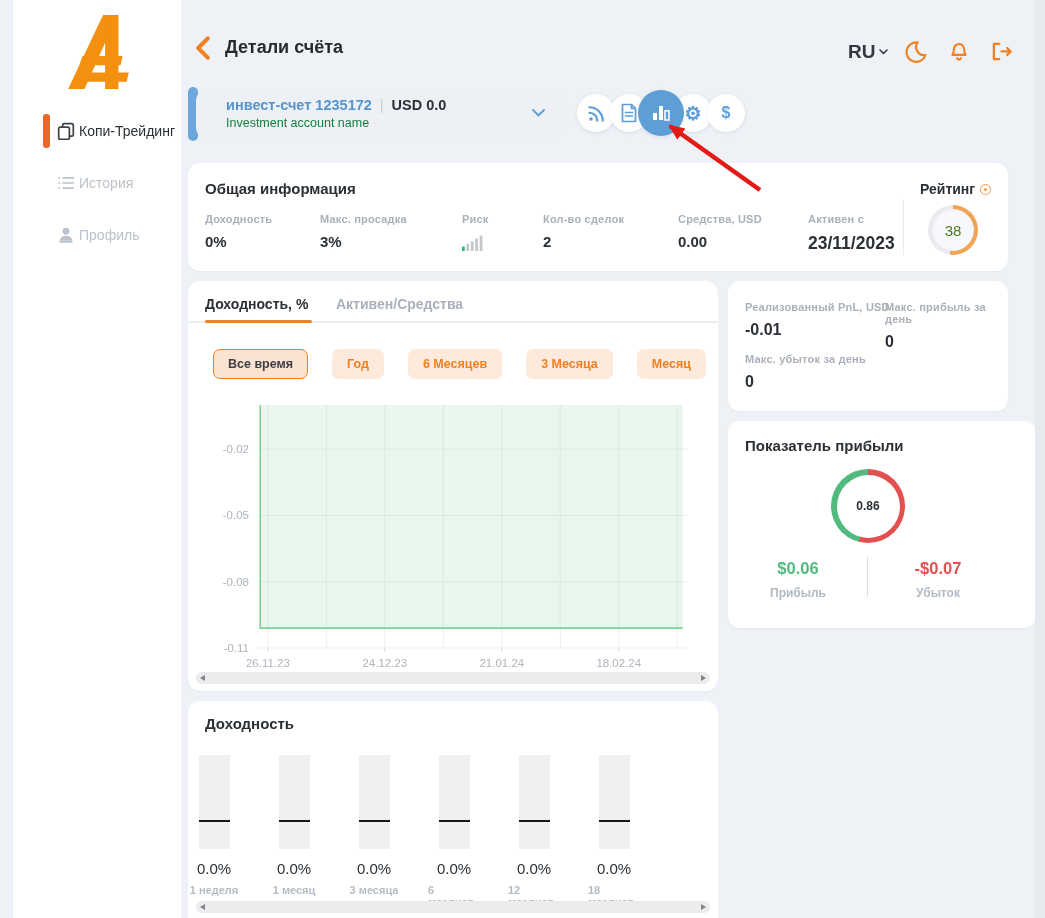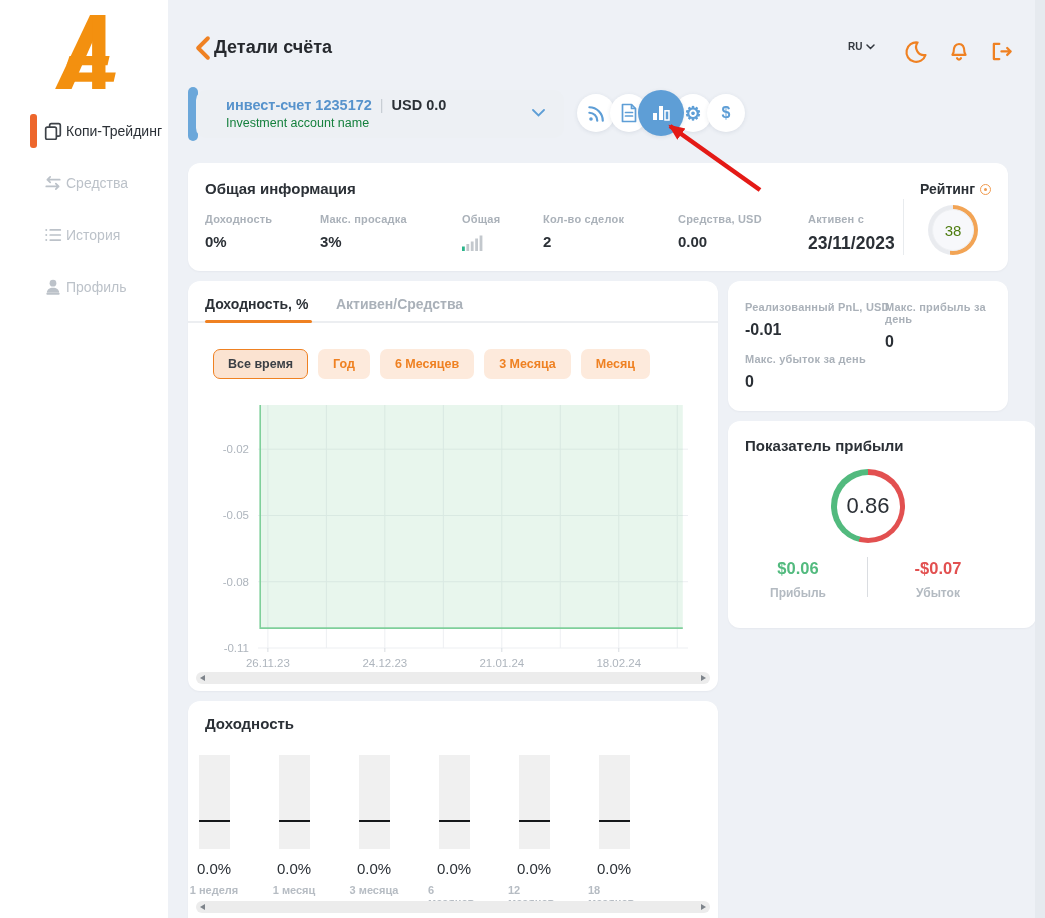--- a/index.html
+++ b/index.html
@@ -4,35 +4,35 @@
 <style>
   * { box-sizing: border-box; margin: 0; padding: 0; }
   html,body { width:1045px; height:918px; }
   body {
     font-family: "Liberation Sans", sans-serif;
     background:#EEF1F6; color:#2B3036; overflow:hidden; position:relative;
   }
   .screen { position:absolute; inset:0; width:1045px; height:918px; }
 
   
-  .sidebar { position:absolute; left:0; top:0; width:168px; height:918px; background:#FFFFFF; }
+  .sidebar { position:absolute; left:13px; top:0; width:168px; height:918px; background:#FFFFFF; }
   .logo { position:absolute; left:52px; top:15px; }
   .nav { position:absolute; top:113px; left:0; right:0; }
   .nav-item { position:relative; height:36px; margin-bottom:16px; display:flex; align-items:center; cursor:pointer; color:#BCC2C9; }
   .nav-item .ind { display:none; }
   .nav-item.active { color:#3D4248; }
   .nav-item.active .ind { display:block; position:absolute; left:30px; top:1px; width:7px; height:34px; background:#ED662C; border-radius:3px; }
   .nav-item .nicon { position:absolute; left:44px; width:18px; height:18px; }
   .nav-item .nlabel { position:absolute; left:66px; font-size:14px; }
   .nav-item.active .nlabel { color:#2B3036; }
 
   
   .back-btn { position:absolute; left:192px; top:35px; width:22px; height:26px; cursor:pointer; }
-  .page-title { position:absolute; left:214px; top:37px; font-size:18px; font-weight:700; color:#26292E; }
-  .lang { position:absolute; left:848px; top:41px; font-size:10px; font-weight:700; color:#33383F; display:flex; align-items:center; gap:4px; cursor:pointer; }
+  .page-title { position:absolute; left:225px; top:37px; font-size:18px; font-weight:700; color:#26292E; }
+  .lang { position:absolute; left:848px; top:41px; font-size:19px; font-weight:700; color:#33383F; display:flex; align-items:center; gap:4px; cursor:pointer; }
   .hicon { position:absolute; top:39px; width:26px; height:26px; cursor:pointer; }
 
   
   .acc-pill { position:absolute; left:196px; top:90px; width:368px; height:48px; background:#EDF0F4; border-radius:10px; cursor:pointer; }
   .acc-bar { position:absolute; left:188px; top:87px; width:10px; height:54px; background:#6BA7DA; border-radius:5px; }
   .acc-line1 { position:absolute; left:30px; top:7px; font-size:14.5px; font-weight:700; display:flex; gap:8px; align-items:baseline; }
   .acc-name { color:#5793CC; }
   .acc-sep { color:#C6CCD3; font-weight:400; }
   .acc-balance { color:#2B3036; }
   .acc-sub { position:absolute; left:30px; top:26px; font-size:12.5px; color:#15803d; }
@@ -65,21 +65,21 @@
   .gauge-inner { width:42px; height:42px; background:#F7F8FB; border:1px solid #EEF0F3; border-radius:50%; display:flex; align-items:center; justify-content:center; font-size:15px; font-weight:400; color:#4d7c0f; }
 
   
   .perf { left:188px; top:281px; width:530px; height:410px; }
   .tabs { position:absolute; left:0; top:15px; width:100%; height:26px; }
   .tab { position:absolute; top:0; font-size:14px; font-weight:700; color:#AAB1B9; cursor:pointer; }
   .tab.active { color:#2B3036; }
   .tab-rule { position:absolute; left:0; top:40px; width:530px; height:2px; background:#ECEEF1; }
   .tab-active-bar { position:absolute; left:17px; top:39px; width:107px; height:3px; background:#EF8122; border-radius:2px; display:none; }
   .tab-active-bar.on { display:block; }
-  .filters { position:absolute; left:25px; top:68px; display:flex; gap:10px; }
+  .filters { position:absolute; left:25px; top:68px; display:flex; gap:24px; }
   .filter { font-size:12.5px; font-weight:700; color:#EF8122; background:#FDEADC; border:1.5px solid transparent; border-radius:7px; padding:7px 14px; cursor:pointer; }
   .filter.active { color:#3B3F45; background:#FBE3D1; border-color:#EF8122; }
   .chart-svg { position:absolute; left:8px; top:112px; }
   .tick { fill:#AEB5BD; font-size:11.5px; font-family:"Liberation Sans",sans-serif; }
 
   
   .hscroll { position:absolute; height:12px; background:#ECECEC; border-radius:6px; cursor:pointer; }
   .hscroll .arr { position:absolute; top:2.5px; width:0; height:0; border-top:3.5px solid transparent; border-bottom:3.5px solid transparent; }
   .hscroll .arr.left { left:4px; border-right:5px solid #7E848B; }
   .hscroll .arr.right { right:4px; border-left:5px solid #7E848B; }
@@ -87,21 +87,21 @@
   
   .pnl { left:728px; top:281px; width:280px; height:130px; }
   .pnl-item { position:absolute; }
   .pnl-item .slabel { display:block; }
   .pnl-item .sval { display:block; margin-top:8px; font-size:16px; }
 
   
   .profit { left:728px; top:421px; width:308px; height:207px; }
   .profit .card-title { position:absolute; left:17px; top:16px; }
   .donut { position:absolute; left:103px; top:48px; width:74px; height:74px; border-radius:50%; display:flex; align-items:center; justify-content:center; }
-  .donut-inner { width:63px; height:63px; background:#fff; border-radius:50%; display:flex; align-items:center; justify-content:center; font-size:22px; font-weight:400; }
+  .donut-inner { width:63px; height:63px; background:#fff; border-radius:50%; display:flex; align-items:center; justify-content:center; font-size:12px; font-weight:700; }
   .pl-row { position:absolute; left:0; top:138px; width:280px; display:flex; }
   .pl-col { width:140px; text-align:center; }
   .pl-val { font-size:16.5px; font-weight:700; }
   .pl-val.green { color:#52BA7E;text-align:center; }
   .pl-val.red { color:#E25050; }
   .pl-cap { margin-top:8px; font-size:12px; font-weight:700; color:#B3BAC1; }
   .pl-div { position:absolute; left:139px; top:136px; width:1px; height:40px; background:#DADDE1; }
 
   
   .returns { left:188px; top:701px; width:530px; height:230px; }
@@ -135,28 +135,20 @@
       <div class="nav-item active">
         <span class="ind"></span>
         <svg class="nicon" viewBox="0 0 16 16">
           <rect x="5" y="1.5" width="9.5" height="11" rx="1.5" fill="none" stroke="currentColor" stroke-width="1.5"></rect>
           <rect x="1.5" y="4.5" width="9.5" height="11" rx="1.5" fill="#fff" stroke="currentColor" stroke-width="1.5"></rect>
         </svg>
         <span class="nlabel">Копи-Трейдинг</span>
       </div>
       <div class="nav-item">
 
-        <svg class="nicon" viewBox="0 0 16 16" fill="none" stroke="currentColor" stroke-width="1.5" stroke-linecap="round" stroke-linejoin="round">
-          <path d="M14 5H3 M5.5 2.5 3 5l2.5 2.5"></path>
-          <path d="M2 11h11 M10.5 8.5 13 11l-2.5 2.5"></path>
-        </svg>
-        <span class="nlabel">Средства</span>
-      </div>
-      <div class="nav-item">
-
         <svg class="nicon" viewBox="0 0 16 16" stroke="currentColor" stroke-width="1.5" stroke-linecap="round">
           <circle cx="2" cy="3.5" r="0.9" fill="currentColor" stroke="none"></circle>
           <circle cx="2" cy="8" r="0.9" fill="currentColor" stroke="none"></circle>
           <circle cx="2" cy="12.5" r="0.9" fill="currentColor" stroke="none"></circle>
           <path d="M5.5 3.5h9 M5.5 8h9 M5.5 12.5h9"></path>
         </svg>
         <span class="nlabel">История</span>
       </div>
       <div class="nav-item">
 
@@ -247,21 +239,21 @@
     <div class="card-title">Общая информация</div>
     <div class="stat" style="left:17px">
       <span class="slabel">Доходность</span>
       <span class="sval">0%</span>
     </div>
     <div class="stat" style="left:132px">
       <span class="slabel">Макс. просадка</span>
       <span class="sval">3%</span>
     </div>
     <div class="stat" style="left:274px">
-      <span class="slabel">Общая</span>
+      <span class="slabel">Риск</span>
       <svg style="margin-top:9px; display:block" width="22" height="17" viewBox="0 0 22 17">
         <rect x="0" y="12.5" width="2.8" height="4.5" fill="#2CB58B"></rect>
         <rect x="4.4" y="10" width="2.8" height="7" fill="#C3C8CD"></rect>
         <rect x="8.8" y="7.5" width="2.8" height="9.5" fill="#C3C8CD"></rect>
         <rect x="13.2" y="4.5" width="2.8" height="12.5" fill="#C3C8CD"></rect>
         <rect x="17.6" y="1.5" width="2.8" height="15.5" fill="#C3C8CD"></rect>
       </svg>
     </div>
     <div class="stat" style="left:355px">
       <span class="slabel">Кол-во сделок</span>

